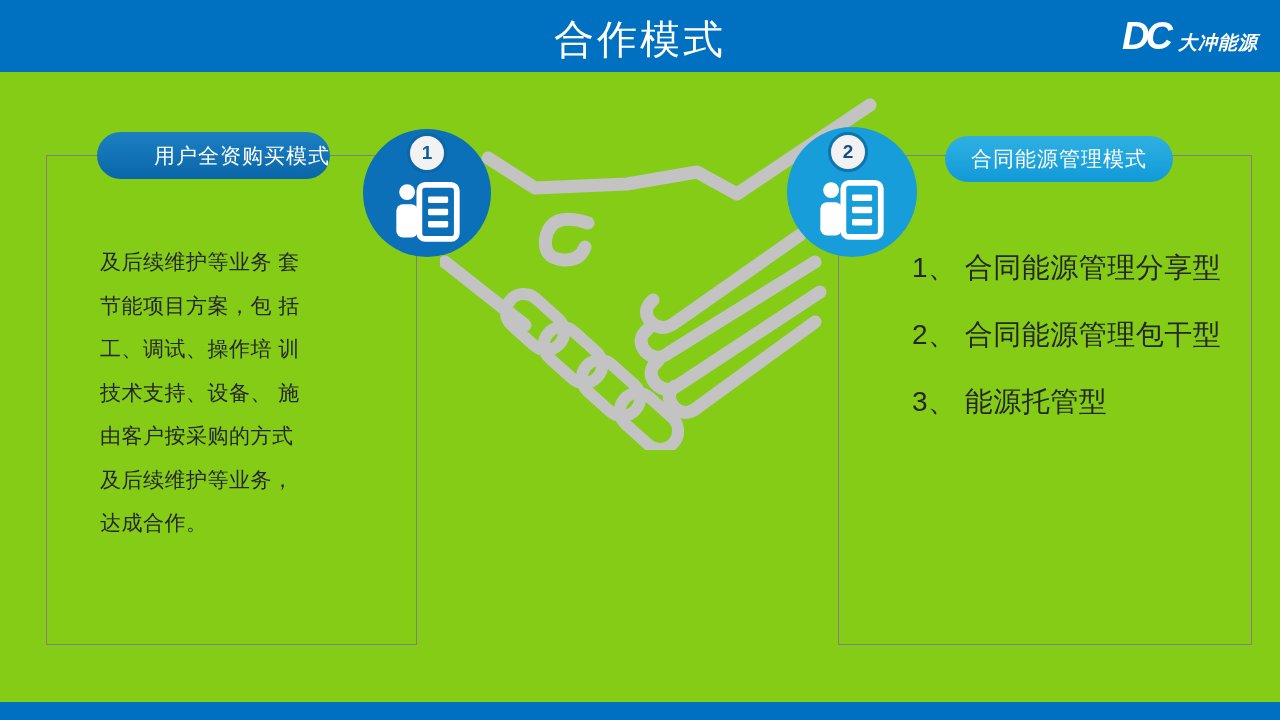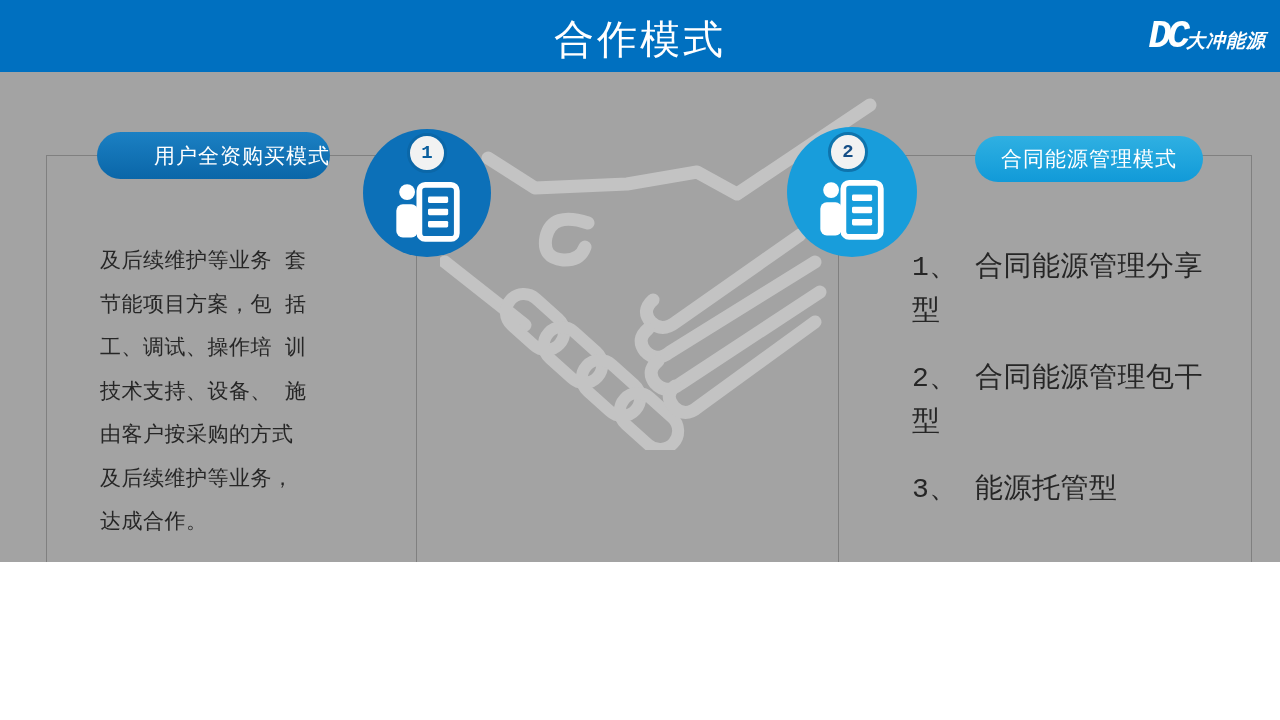--- a/index.html
+++ b/index.html
@@ -1,44 +1,44 @@
 <!DOCTYPE html>
 <html><head>
 <meta charset="utf-8">
 <style>
   html,body{margin:0;padding:0;background:#fff;}
-  .stage{position:relative;width:1280px;height:562px;background:#a3a3a3;overflow:hidden;
-         font-family:Liberation Mono, monospace;}
+  .stage{position:relative;width:1280px;height:720px;background:#84cc16;overflow:hidden;
+         font-family:Liberation Sans, sans-serif;}
 
   
   .header{position:absolute;left:0;top:0;width:1280px;height:72px;background:#0070C0;z-index:3;}
   .slide-title{position:absolute;left:0;top:12px;width:100%;text-align:center;
                font-size:40px;color:#ffffff;letter-spacing:3px;}
-  .logo{position:absolute;right:14px;top:15px;display:flex;align-items:baseline;
+  .logo{position:absolute;right:22px;top:15px;display:flex;align-items:baseline;gap:9px;
         color:#ffffff;font-style:italic;font-weight:bold;text-align:center;}
   .logo-dc{font-size:38px;letter-spacing:-4px;}
   .logo-name{font-size:19px;letter-spacing:1px;}
 
   
   .footer{position:absolute;left:0;top:702px;width:1280px;height:18px;background:#0070C0;z-index:3;}
 
   
   .handshake{position:absolute;left:440px;top:90px;z-index:1;}
 
   
   .panel{position:absolute;border:1px solid #808080;z-index:2;}
   .panel-left{left:46px;top:155px;width:369px;height:488px;}
   .panel-right{left:838px;top:155px;width:412px;height:488px;}
 
   
   .pill{position:absolute;z-index:5;color:#fff;font-size:21px;border-radius:24px;
         display:flex;align-items:center;justify-content:center;letter-spacing:1px;}
   .pill-left{left:97px;top:132px;width:233px;height:47px;
              background:linear-gradient(180deg,#1b80c3,#0a66a8);justify-content:flex-end;}
-  .pill-right{left:975px;top:136px;width:228px;height:46px;
+  .pill-right{left:945px;top:136px;width:228px;height:46px;
               background:linear-gradient(180deg,#2fb0e2,#119ad8);text-align:right;}
 
   
   .circle{position:absolute;border-radius:50%;z-index:4;}
   .circle1{left:363px;top:129px;width:128px;height:128px;background:#0C70B8;}
   .circle2{left:787px;top:127px;width:130px;height:130px;background:#189DDB;}
   .circle-icon{position:absolute;z-index:5;}
   .icon1{left:392px;top:177px;}
   .icon2{left:816px;top:175px;}
 

